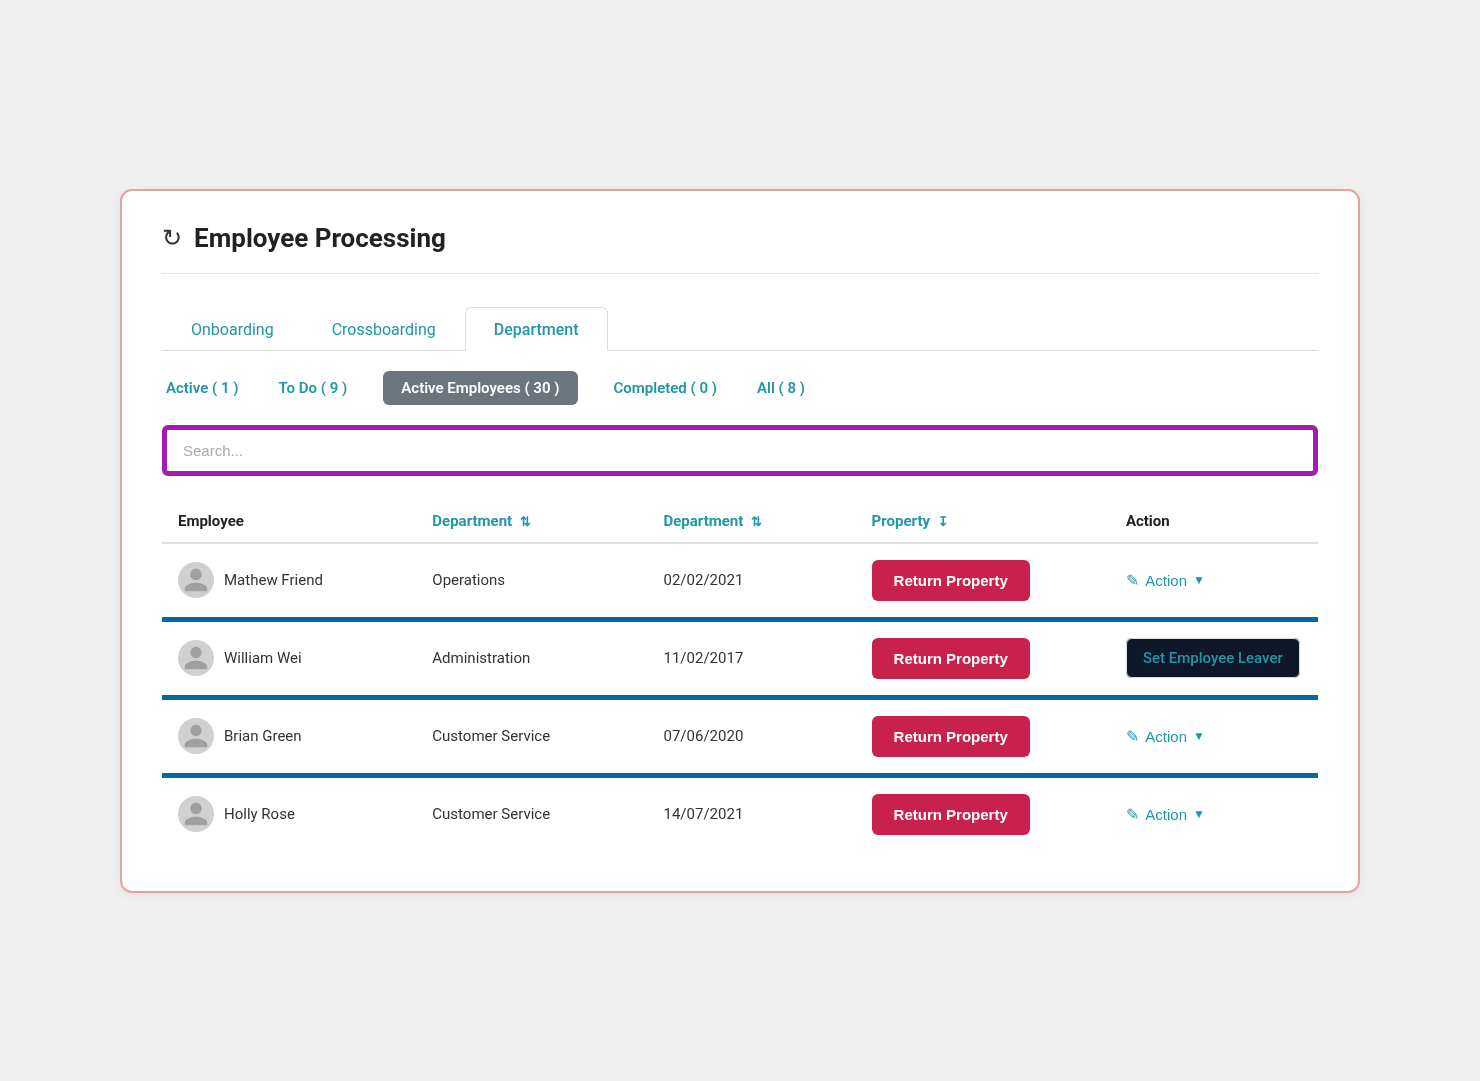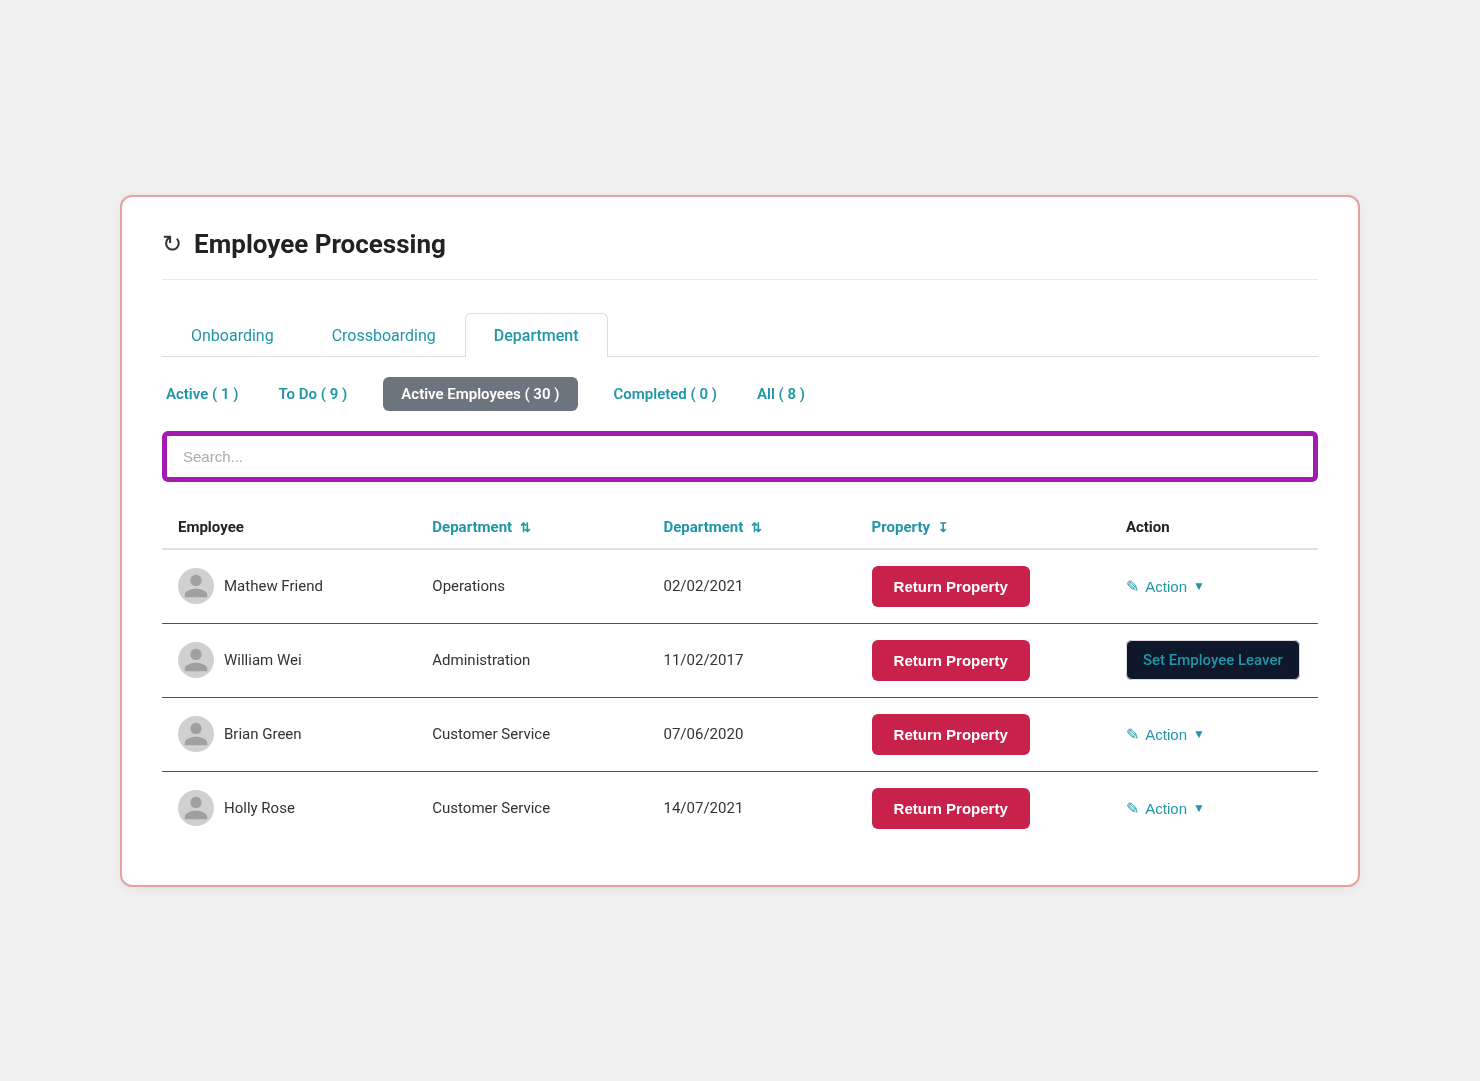--- a/index.html
+++ b/index.html
@@ -111,21 +111,21 @@
       cursor: pointer;
     }
     th .sort-icon {
       display: inline-block;
       margin-left: 4px;
       font-size: 13px;
       color: #2196a8;
       vertical-align: middle;
     }
     tbody tr {
-      border-bottom: 1px solid #0369a1;
+      border-bottom: 5px solid #0369a1;
     }
     tbody tr:last-child { border-bottom: none; }
     td {
       padding: 16px 16px;
       font-size: 15px;
       color: #333;
       vertical-align: middle;
     }
     .employee-cell {
       display: flex;

